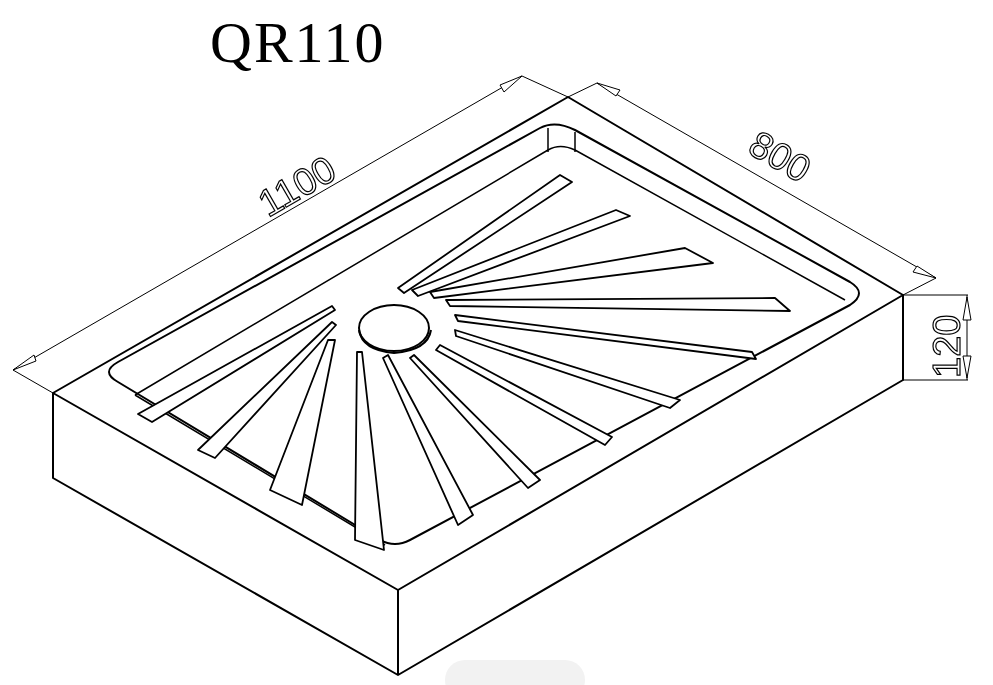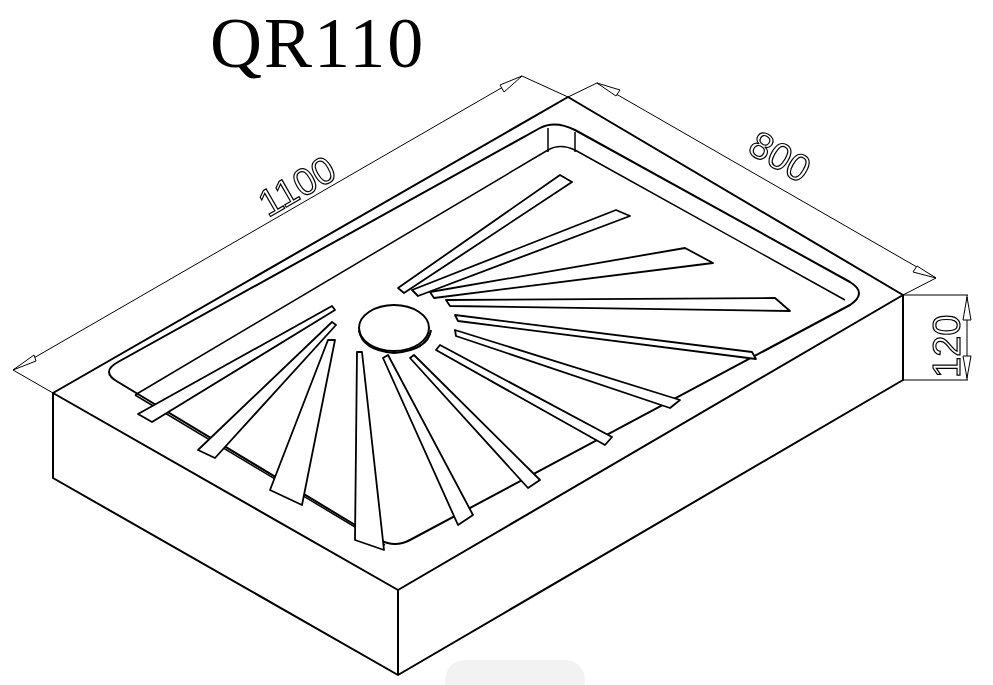--- a/index.html
+++ b/index.html
@@ -1,17 +1,17 @@
 <!DOCTYPE html>
 <html><head>
 <meta charset="utf-8">
 <style>
   html,body{margin:0;padding:0;background:#fff;}
   body{width:993px;height:685px;position:relative;overflow:hidden;}
-  #title{position:absolute;left:210px;top:8px;font-family:"Liberation Serif","DejaVu Serif",serif;font-size:72px;color:#000;letter-spacing:2px;line-height:70px;}
+  #title{position:absolute;left:210px;top:8px;font-family:"Liberation Serif","DejaVu Serif",serif;font-size:58px;color:#000;letter-spacing:2px;line-height:70px;}
   svg{position:absolute;left:0;top:0;}
   .dim{font-family:"Liberation Sans","DejaVu Sans",sans-serif;font-size:38px;fill:none;stroke:#000;stroke-width:1.2;}
   .blob{position:absolute;left:445px;top:660px;width:140px;height:40px;border-radius:20px;background:#f2f2f2;}
 </style>
 </head>
 <body>
 
 <div id="title">QR110</div>
 
 <svg width="993" height="685" viewBox="0 0 993 685">

